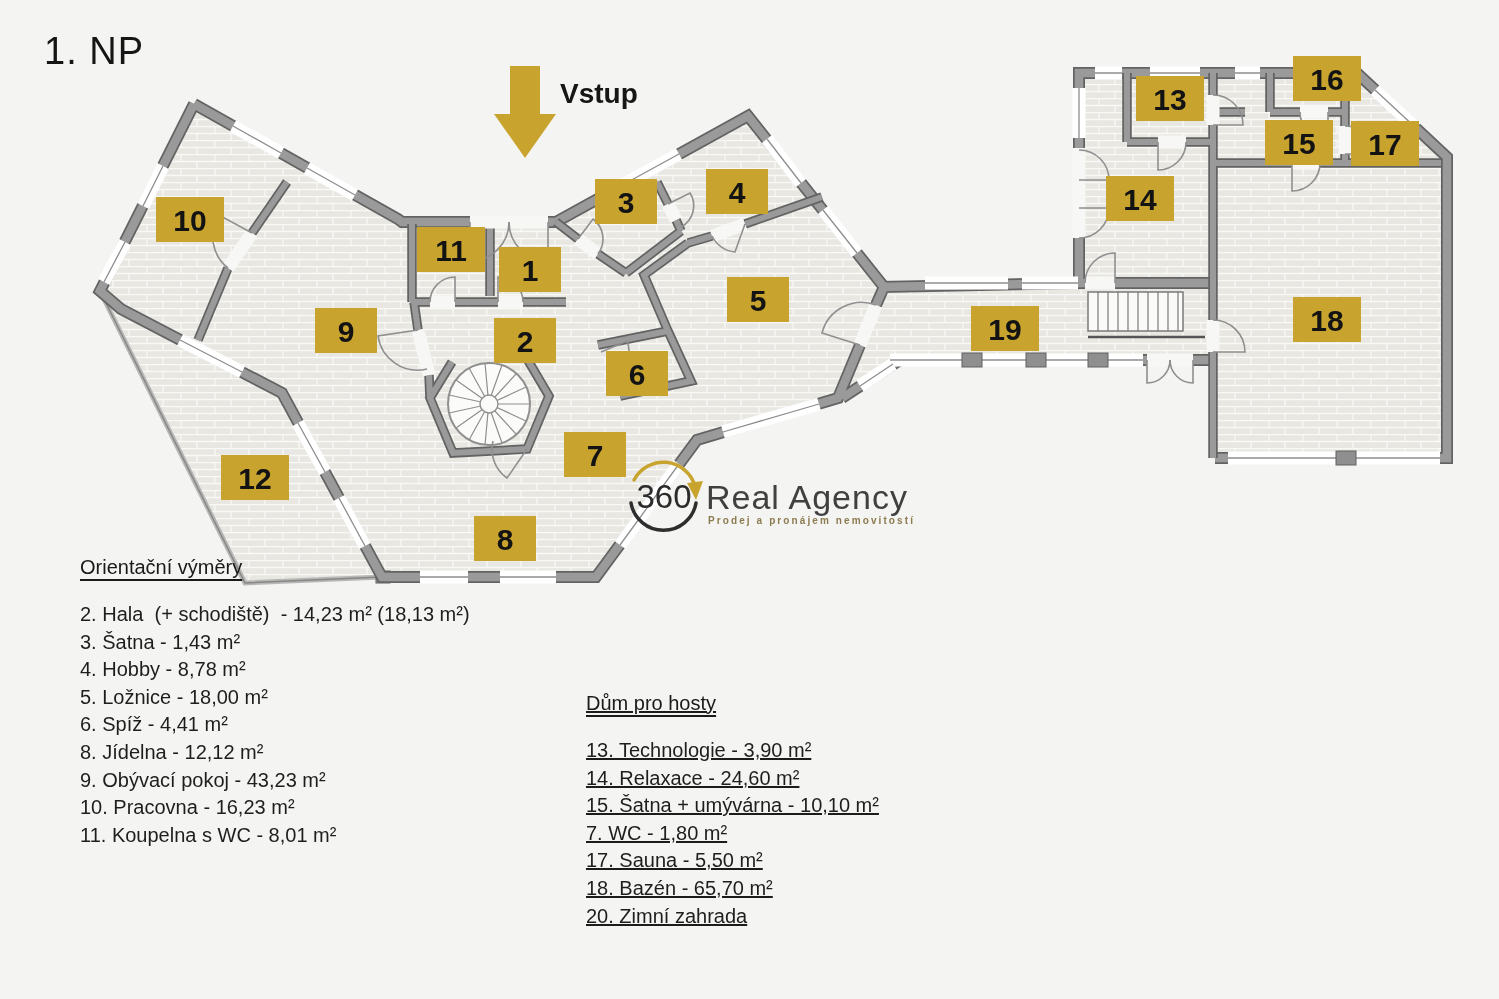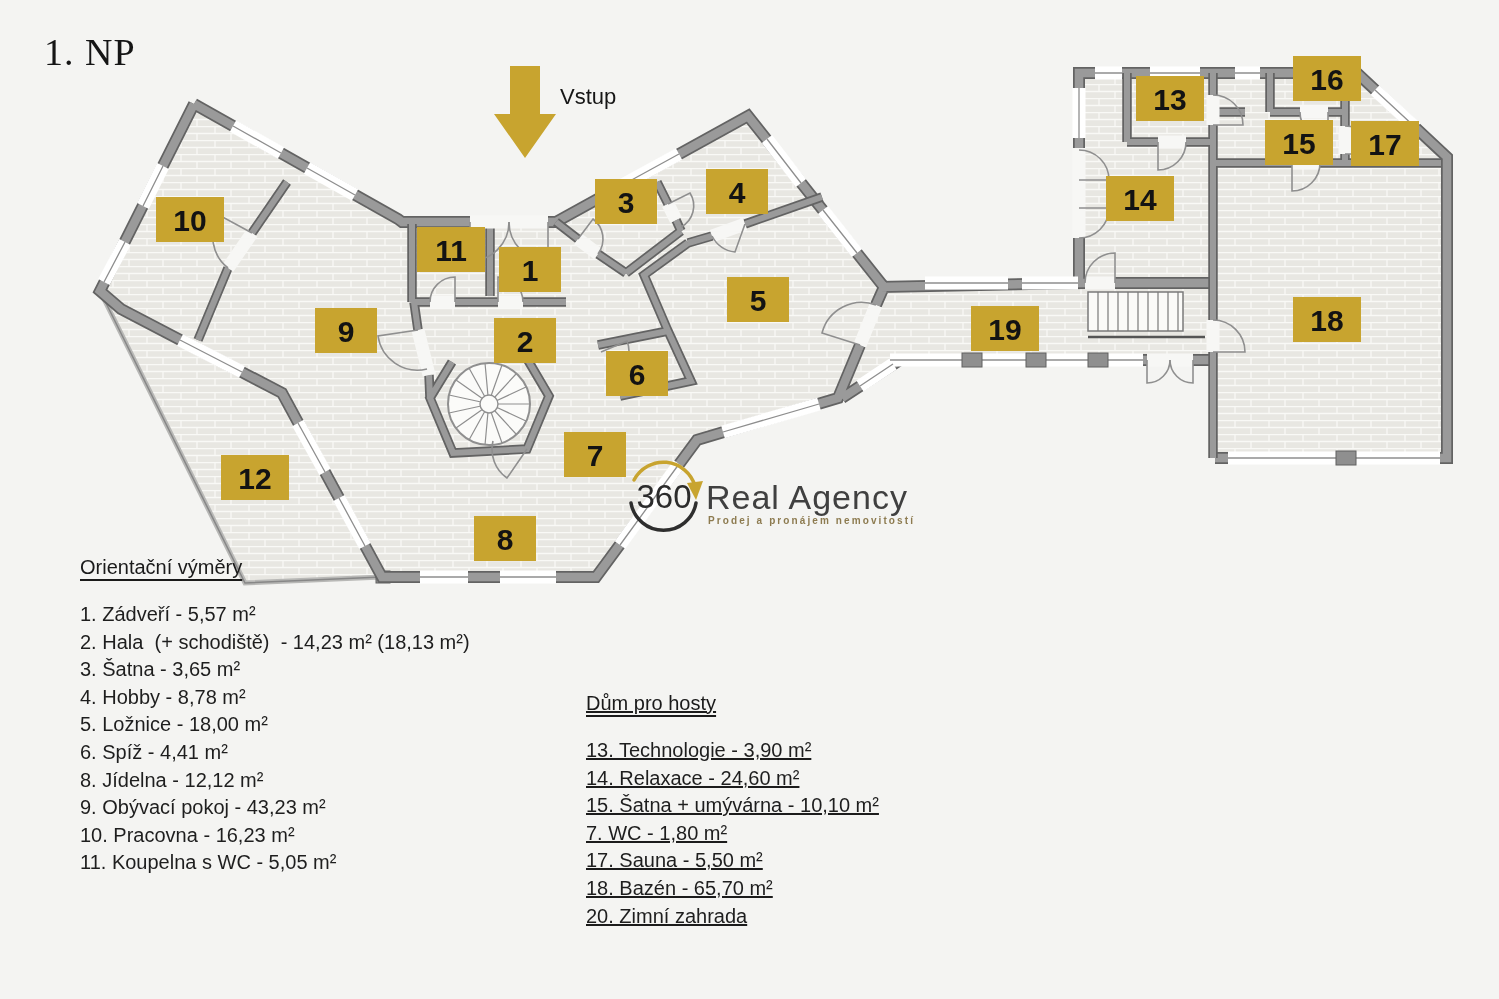--- a/index.html
+++ b/index.html
@@ -1,19 +1,19 @@
 <!DOCTYPE html>
 <html><head>
 <meta charset="utf-8">
 <style>
   html,body{margin:0;padding:0;}
   .canvas{position:relative;width:1499px;height:999px;background:#f4f4f2;
           font-family:"Liberation Sans",sans-serif;overflow:hidden;color:#1c1c1c;}
-  .page-title{position:absolute;left:44px;top:30px;font-size:38px;letter-spacing:1px;color:#151515;font-family:Liberation Serif, serif;}
-  .vstup-label{position:absolute;left:560px;top:84px;font-size:22px;font-weight:normal;color:#161616;}
+  .page-title{position:absolute;left:44px;top:30px;font-size:38px;letter-spacing:1px;color:#151515;}
+  .vstup-label{position:absolute;left:560px;top:78px;font-size:28px;font-weight:bold;color:#161616;}
   .plan-svg{position:absolute;left:0;top:0;}
   .legend{position:absolute;font-size:20px;margin-left:44px;}
   .legend .lg-head{font-size:20px;text-decoration:underline;text-underline-offset:5px;color:#1a1a1a;}
   .legend .lg-rows{margin-top:22px;}
   .legend .legend-row{line-height:27.6px;white-space:pre;color:#1e1e1e;}
   #legend-main{left:36px;top:556px;}
   #legend-guest{left:542px;top:692px;text-decoration:underline;}
   .badge-num{font:bold 30px "Liberation Sans",sans-serif;fill:#131313;text-anchor:middle;}
   .logo-name{font:500 34px "Liberation Sans",sans-serif;fill:#404040;letter-spacing:1px;}
   .logo-360{font:500 33px "Liberation Sans",sans-serif;fill:#2b2b2b;text-anchor:middle;}
@@ -255,30 +255,29 @@
       <text class="logo-tag" x="708" y="524">Prodej a pronájem nemovitostí</text>
     </g>
   </svg>
 
   <div class="page-title">1. NP</div>
   <div class="vstup-label">Vstup</div>
 
   <div id="legend-main" class="legend">
     <div class="lg-head">Orientační výměry</div>
     <div class="lg-rows">
-        <div class="legend-row">1. Zádveří - 5,57 m²</div>
         <div class="legend-row">2. Hala  (+ schodiště)  - 14,23 m² (18,13 m²)</div>
-        <div class="legend-row">3. Šatna - 3,65 m²</div>
+        <div class="legend-row">3. Šatna - 1,43 m²</div>
         <div class="legend-row">4. Hobby - 8,78 m²</div>
         <div class="legend-row">5. Ložnice - 18,00 m²</div>
         <div class="legend-row">6. Spíž - 4,41 m²</div>
         <div class="legend-row">8. Jídelna - 12,12 m²</div>
         <div class="legend-row">9. Obývací pokoj - 43,23 m²</div>
         <div class="legend-row">10. Pracovna - 16,23 m²</div>
-        <div class="legend-row">11. Koupelna s WC - 5,05 m²</div>
+        <div class="legend-row">11. Koupelna s WC - 8,01 m²</div>
       </div>
   </div>
 
   <div id="legend-guest" class="legend">
     <div class="lg-head">Dům pro hosty</div>
     <div class="lg-rows">
         <div class="legend-row">13. Technologie - 3,90 m²</div>
         <div class="legend-row">14. Relaxace - 24,60 m²</div>
         <div class="legend-row">15. Šatna + umývárna - 10,10 m²</div>
         <div class="legend-row">7. WC - 1,80 m²</div>

